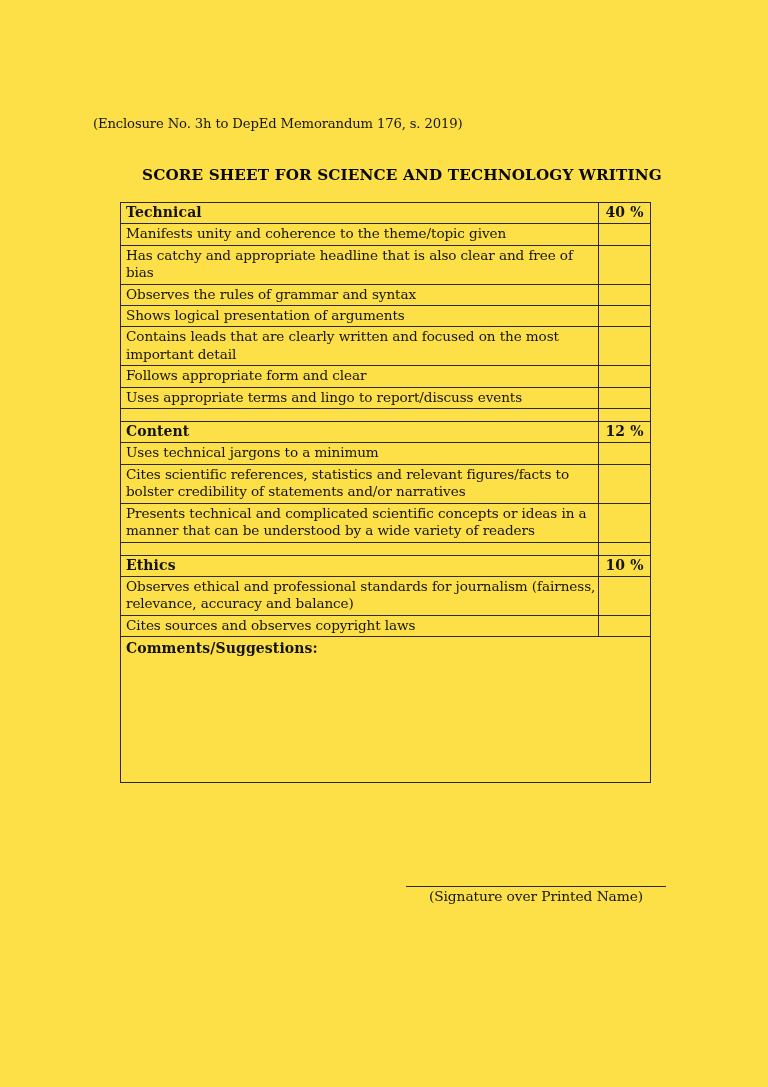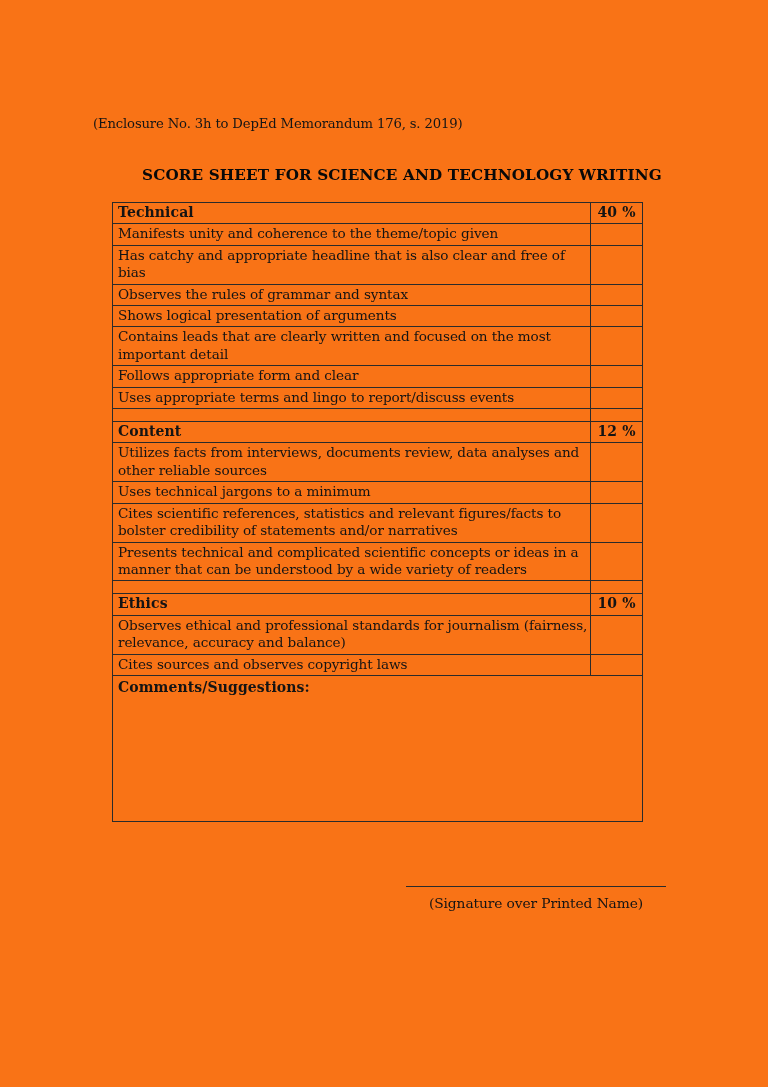--- a/index.html
+++ b/index.html
@@ -12,21 +12,21 @@
     height: 1087px;
     position: relative;
     font-family: "DejaVu Serif", serif;
     color: #111111;
     overflow: hidden;
   }
 
   .page {
     position: absolute;
     inset: 0;
-    background: #f97316;
+    background: #fde047;
   }
 
   
   .enclosure {
     position: absolute;
     left: 93px;
     top: 116px;
     font-size: 13.2px;
     letter-spacing: -0.15px;
     color: #151515;
@@ -43,21 +43,21 @@
     font-size: 15.2px;
     font-weight: bold;
     letter-spacing: 0.15px;
     color: #090909;
     white-space: nowrap;
   }
 
   
   .score-table {
     position: absolute;
-    left: 112px;
+    left: 120px;
     top: 202px;
     width: 530px;
     border-collapse: collapse;
     table-layout: fixed;
   }
   .score-table td {
     border: 1px solid #2b2b2b;
     padding: 1px 0 2px 5px;
     font-size: 13.6px;
     line-height: 17.4px;
@@ -110,21 +110,21 @@
     border-top: 1.6px solid #2b2b2b;
     width: 100%;
   }
   .sig-name {
     margin-top: 7px;
     font-size: 13.8px;
     color: #141414;
     letter-spacing: -0.1px;
   }
   .sig-sub {
-    margin-top: 8px;
+    margin-top: 1px;
     font-size: 13.8px;
     color: #141414;
     letter-spacing: -0.1px;
   }
 </style>
 </head>
 <body>
 
 <div class="page">
 
@@ -174,24 +174,20 @@
       <tr class="spacer-row">
         <td></td>
         <td></td>
       </tr>
 
       <tr class="section-row">
         <td>Content</td>
         <td class="weight">12 %</td>
       </tr>
       <tr>
-        <td>Utilizes facts from interviews, documents review, data analyses and other reliable sources</td>
-        <td class="weight"></td>
-      </tr>
-      <tr>
         <td>Uses technical jargons to a minimum</td>
         <td class="weight"></td>
       </tr>
       <tr>
         <td>Cites scientific references, statistics and relevant figures/facts to bolster credibility of statements and/or narratives</td>
         <td class="weight"></td>
       </tr>
       <tr>
         <td>Presents technical and complicated scientific concepts or ideas in a manner that can be understood by a wide variety of readers</td>
         <td class="weight"></td>

